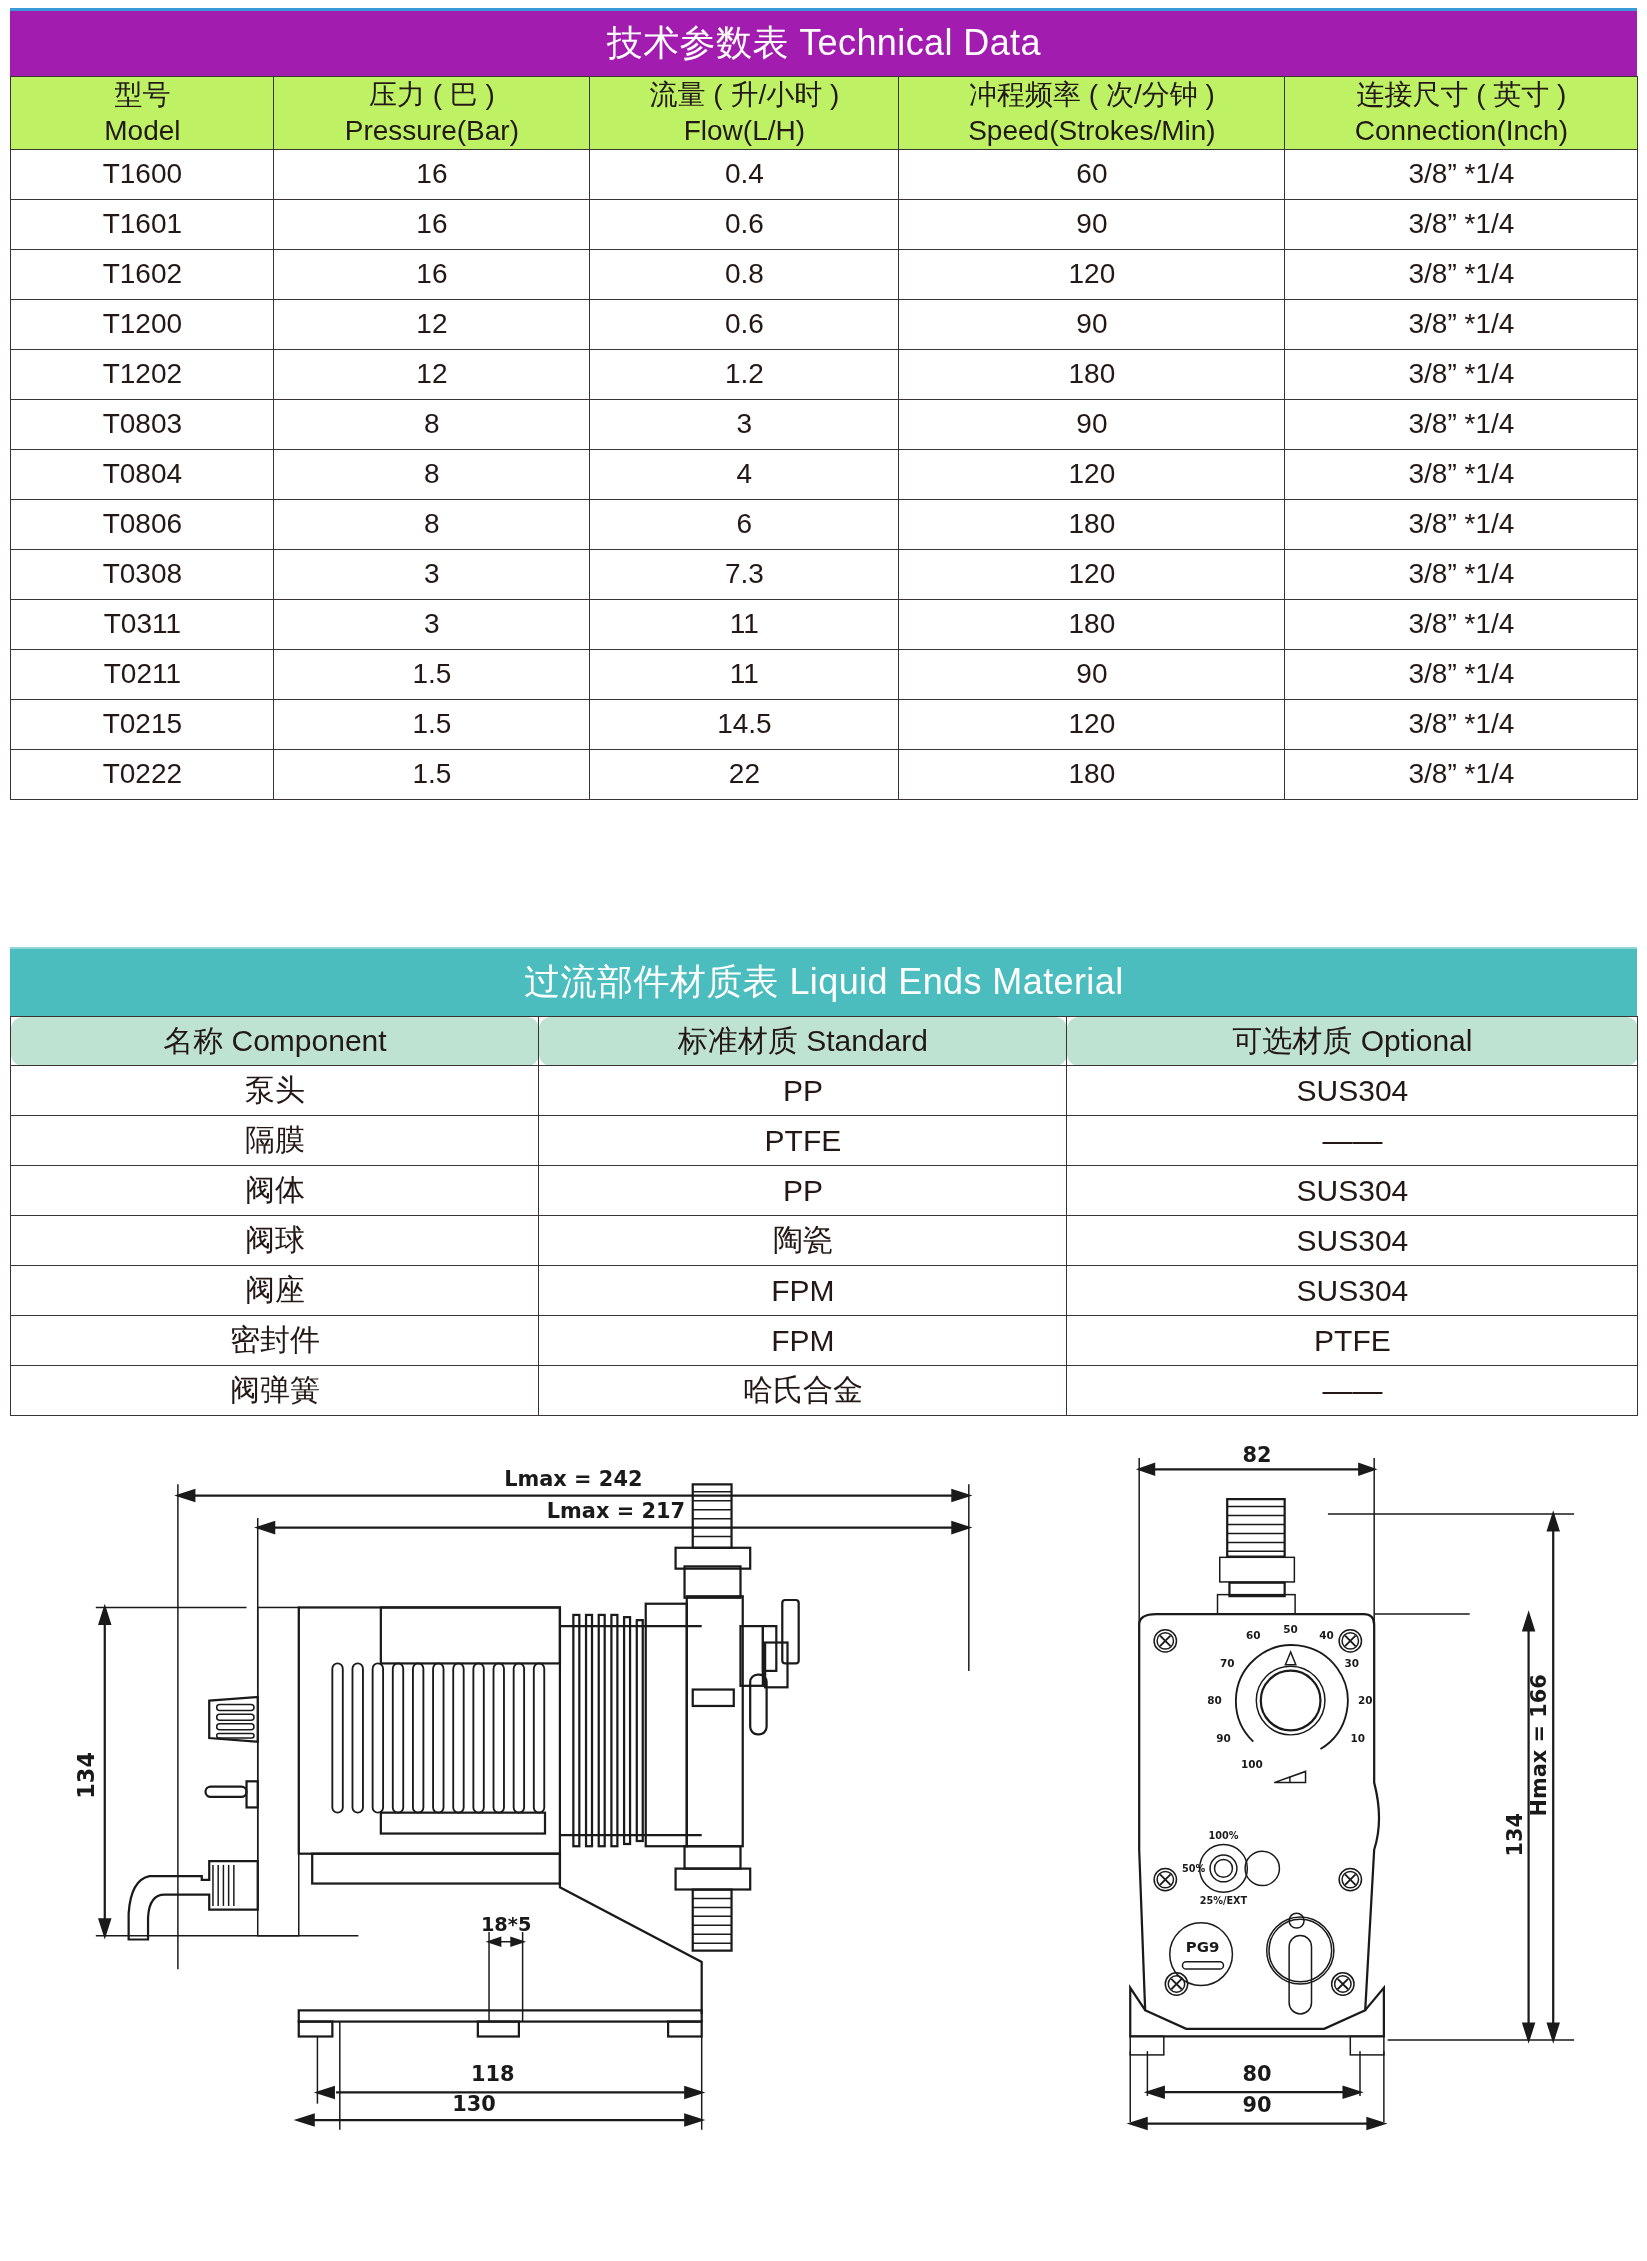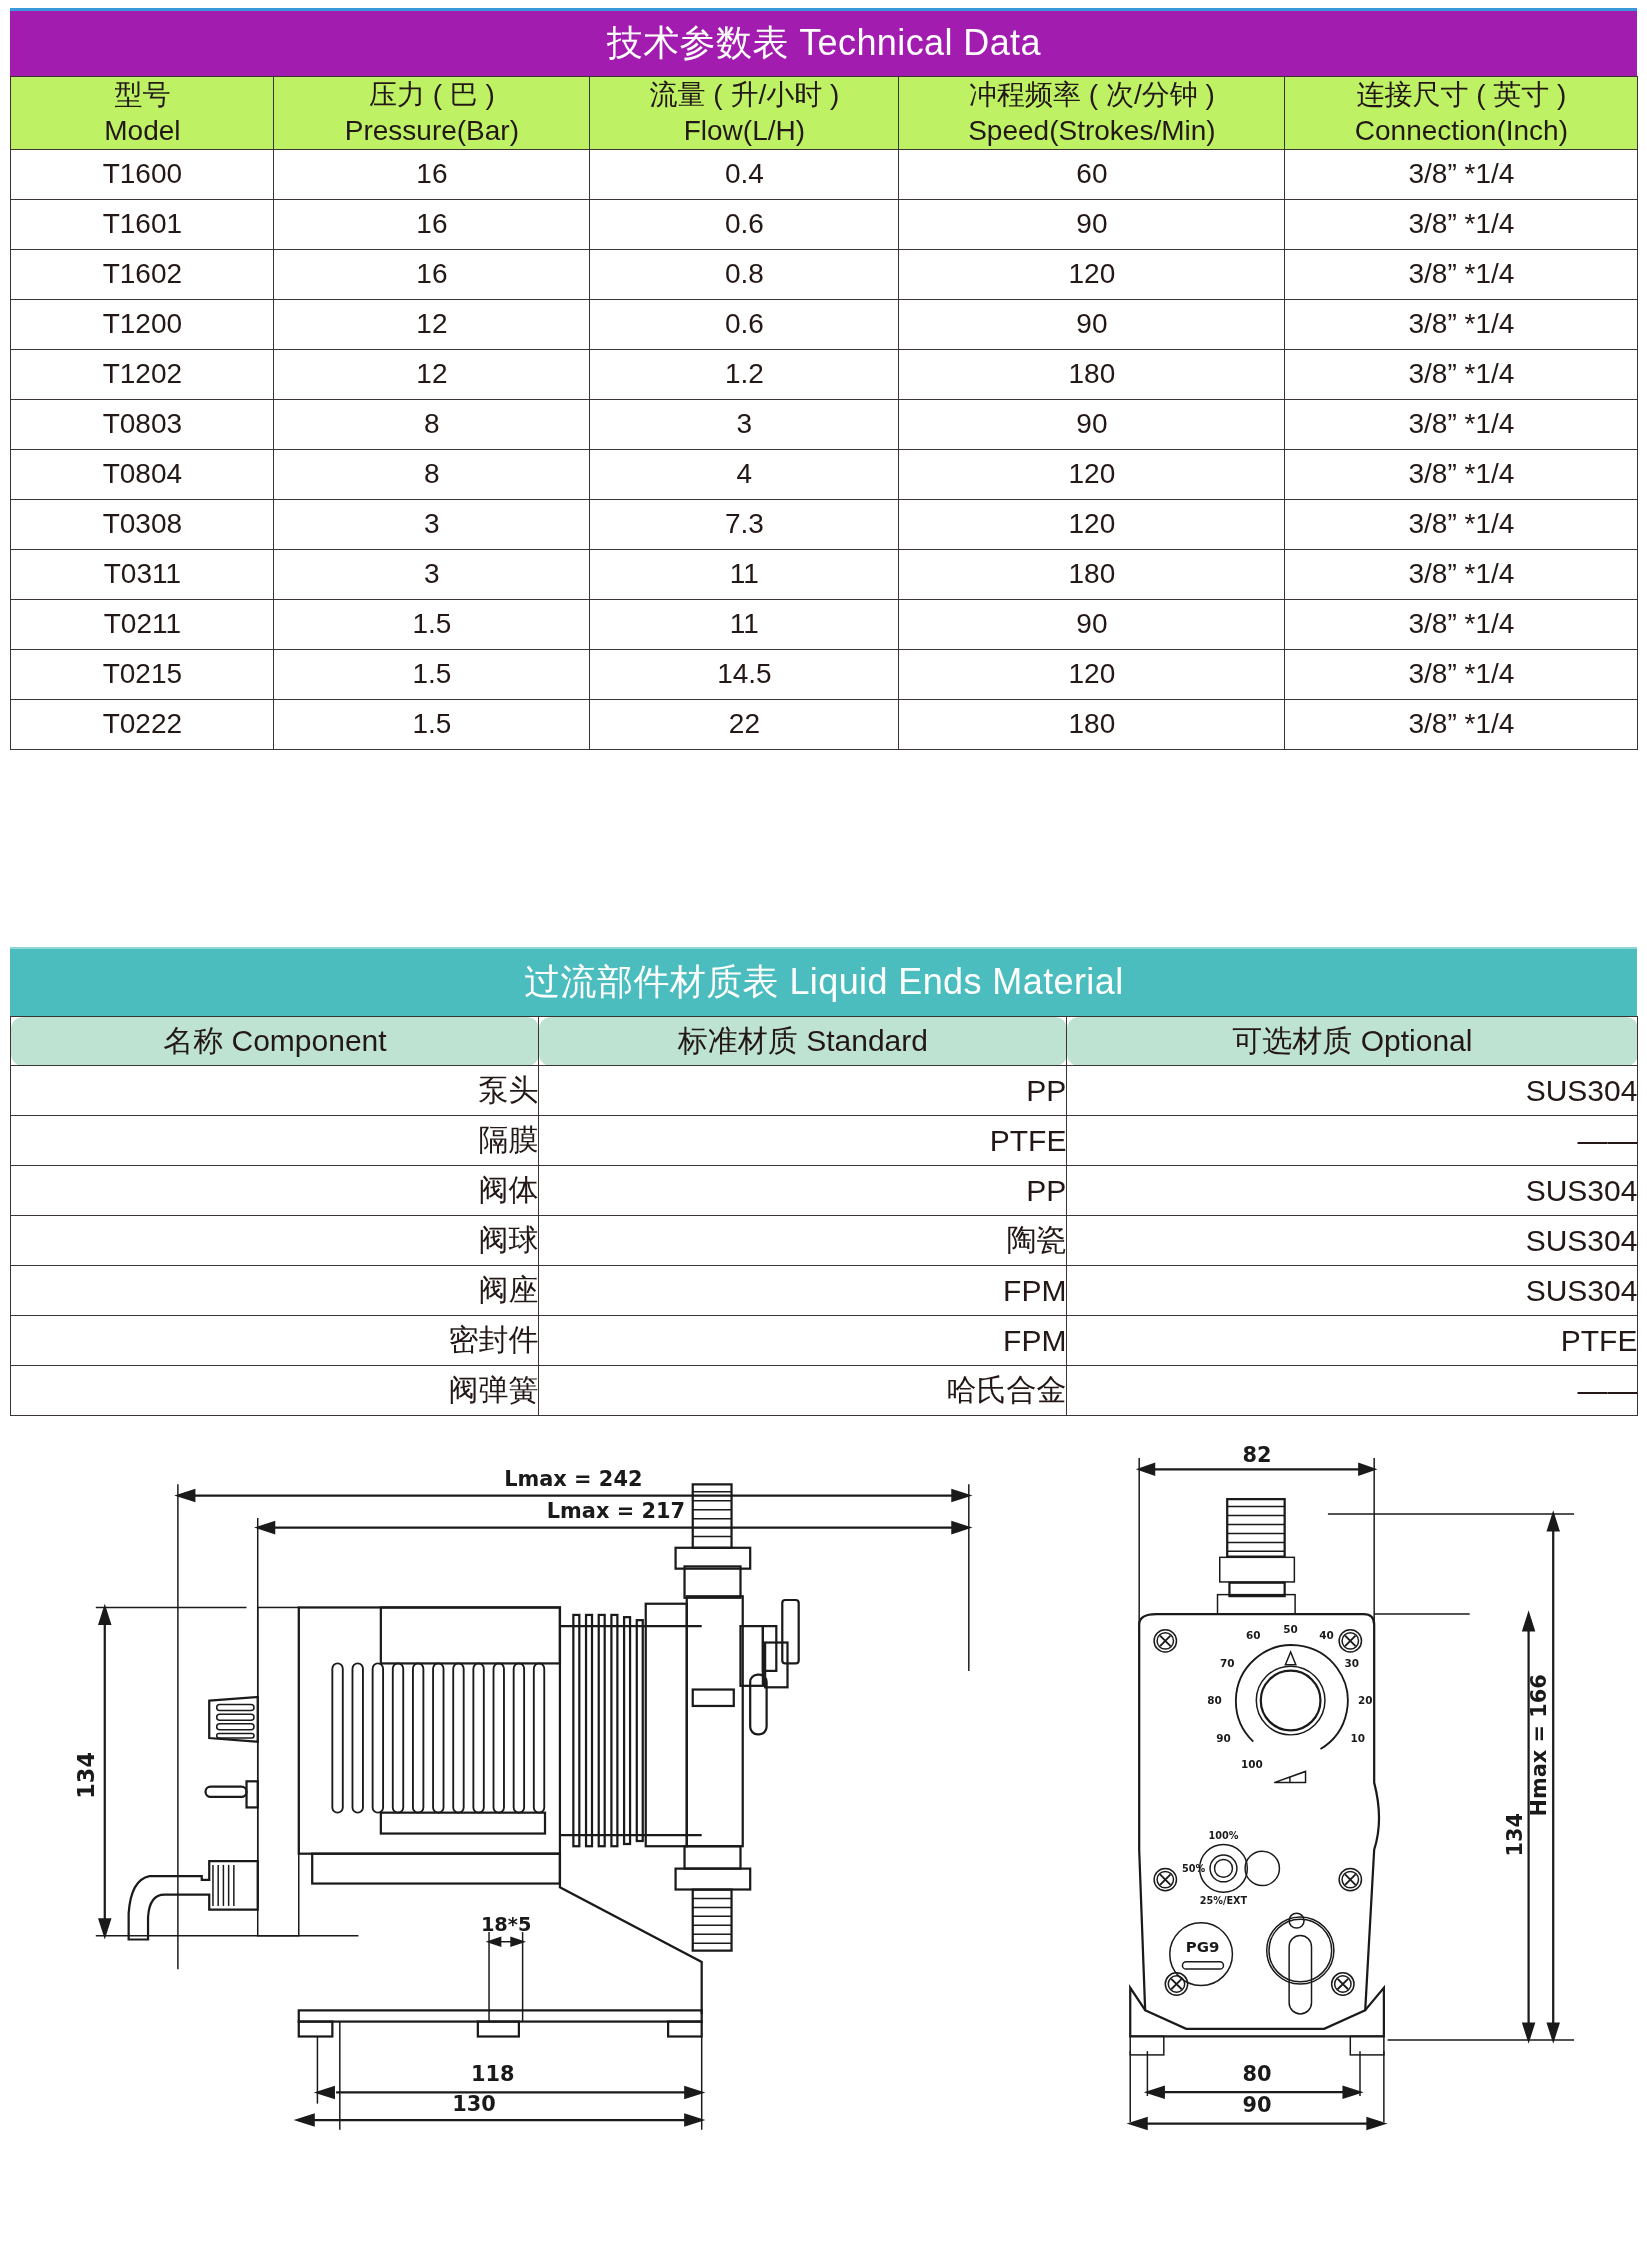--- a/index.html
+++ b/index.html
@@ -12,21 +12,21 @@
     color: #ffffff; font-size: 36px; letter-spacing: 0.4px;
   }
   .tech .banner { height: 68px; background: #a21caf; border-top: 3px solid #3a9ad9; }
   .mat .banner { height: 69px; background: #4cbdbe; border-top: 2.2px solid #8fd6d6; }
 
   table { border-collapse: collapse; width: 100%; table-layout: fixed; }
   td, th { border: 1.5px solid #3a3433; text-align: center; vertical-align: middle; font-weight: normal; }
   .tech th { background: #bef264; font-size: 28px; line-height: 36px; height: 62px; }
   .tech td { font-size: 28px; height: 50px; }
   .mat th { background: #bfe3d3; font-size: 30px; height: 49px; border-radius: 12px; }
-  .mat td { font-size: 30px; height: 50px; text-align: right; }
+  .mat td { font-size: 30px; height: 50px; }
 
   .drawing { position: absolute; }
   .drawing svg { display: block; }
   .dimtext { font-family: "DejaVu Sans", sans-serif; font-weight: bold; fill: #1a1a1a; }
 </style>
 </head>
 <body>
 
 <div class="section tech" style="top:7.5px;">
   <div class="banner">技术参数表 Technical Data</div>
@@ -106,20 +106,27 @@
           <td>3/8” *1/4</td>
         </tr>
         <tr>
           <td>T0804</td>
           <td>8</td>
           <td>4</td>
           <td>120</td>
           <td>3/8” *1/4</td>
         </tr>
         <tr>
+          <td>T0806</td>
+          <td>8</td>
+          <td>6</td>
+          <td>180</td>
+          <td>3/8” *1/4</td>
+        </tr>
+        <tr>
           <td>T0308</td>
           <td>3</td>
           <td>7.3</td>
           <td>120</td>
           <td>3/8” *1/4</td>
         </tr>
         <tr>
           <td>T0311</td>
           <td>3</td>
           <td>11</td>

